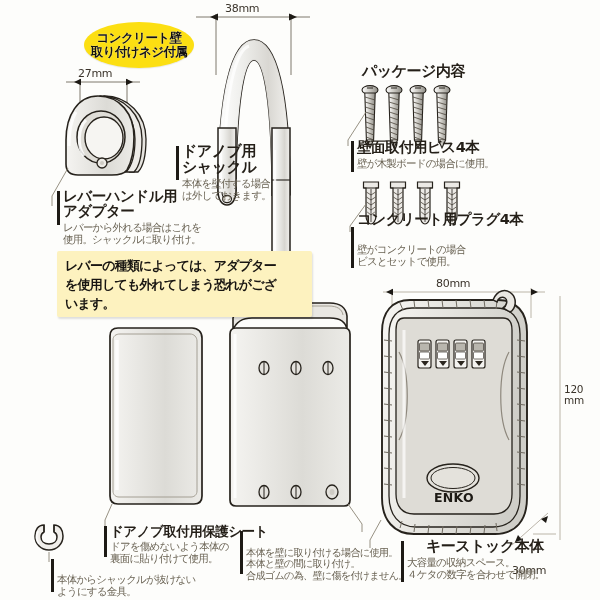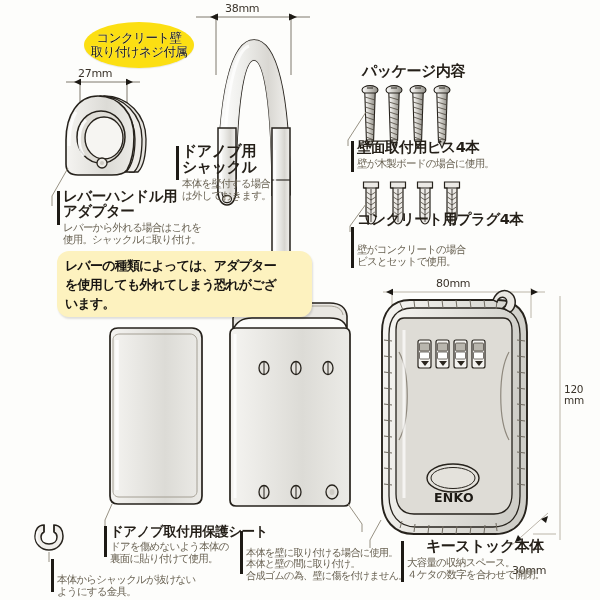--- a/index.html
+++ b/index.html
@@ -45,30 +45,30 @@
   
   .badge{
     position:absolute;
     background:#fcdf12;
     border-radius:50%;
     display:flex;align-items:center;justify-content:center;
     text-align:center;
     box-shadow:0 1px 1px rgba(0,0,0,.08);
   }
   .badge span{
-    font-weight:normal;font-size:12.5px;line-height:1.15;
+    font-weight:bold;font-size:12.5px;line-height:1.15;
     color:#141210;letter-spacing:-0.6px;white-space:pre-line;
     text-shadow:0 0 1px #fff;
   }
 
   
   .banner{
     position:absolute;
     background:#fdf2bf;
-    border-radius:12px;
+    border-radius:2px;
     padding:4px 7px 5px 8px;
     box-shadow:1px 2px 2px rgba(0,0,0,.12);
   }
   .banner span{
     font-weight:bold;font-size:13px;line-height:1.22;
     color:#181512;letter-spacing:-0.8px;white-space:pre-line;
   }
 </style>
 </head>
 <body>

